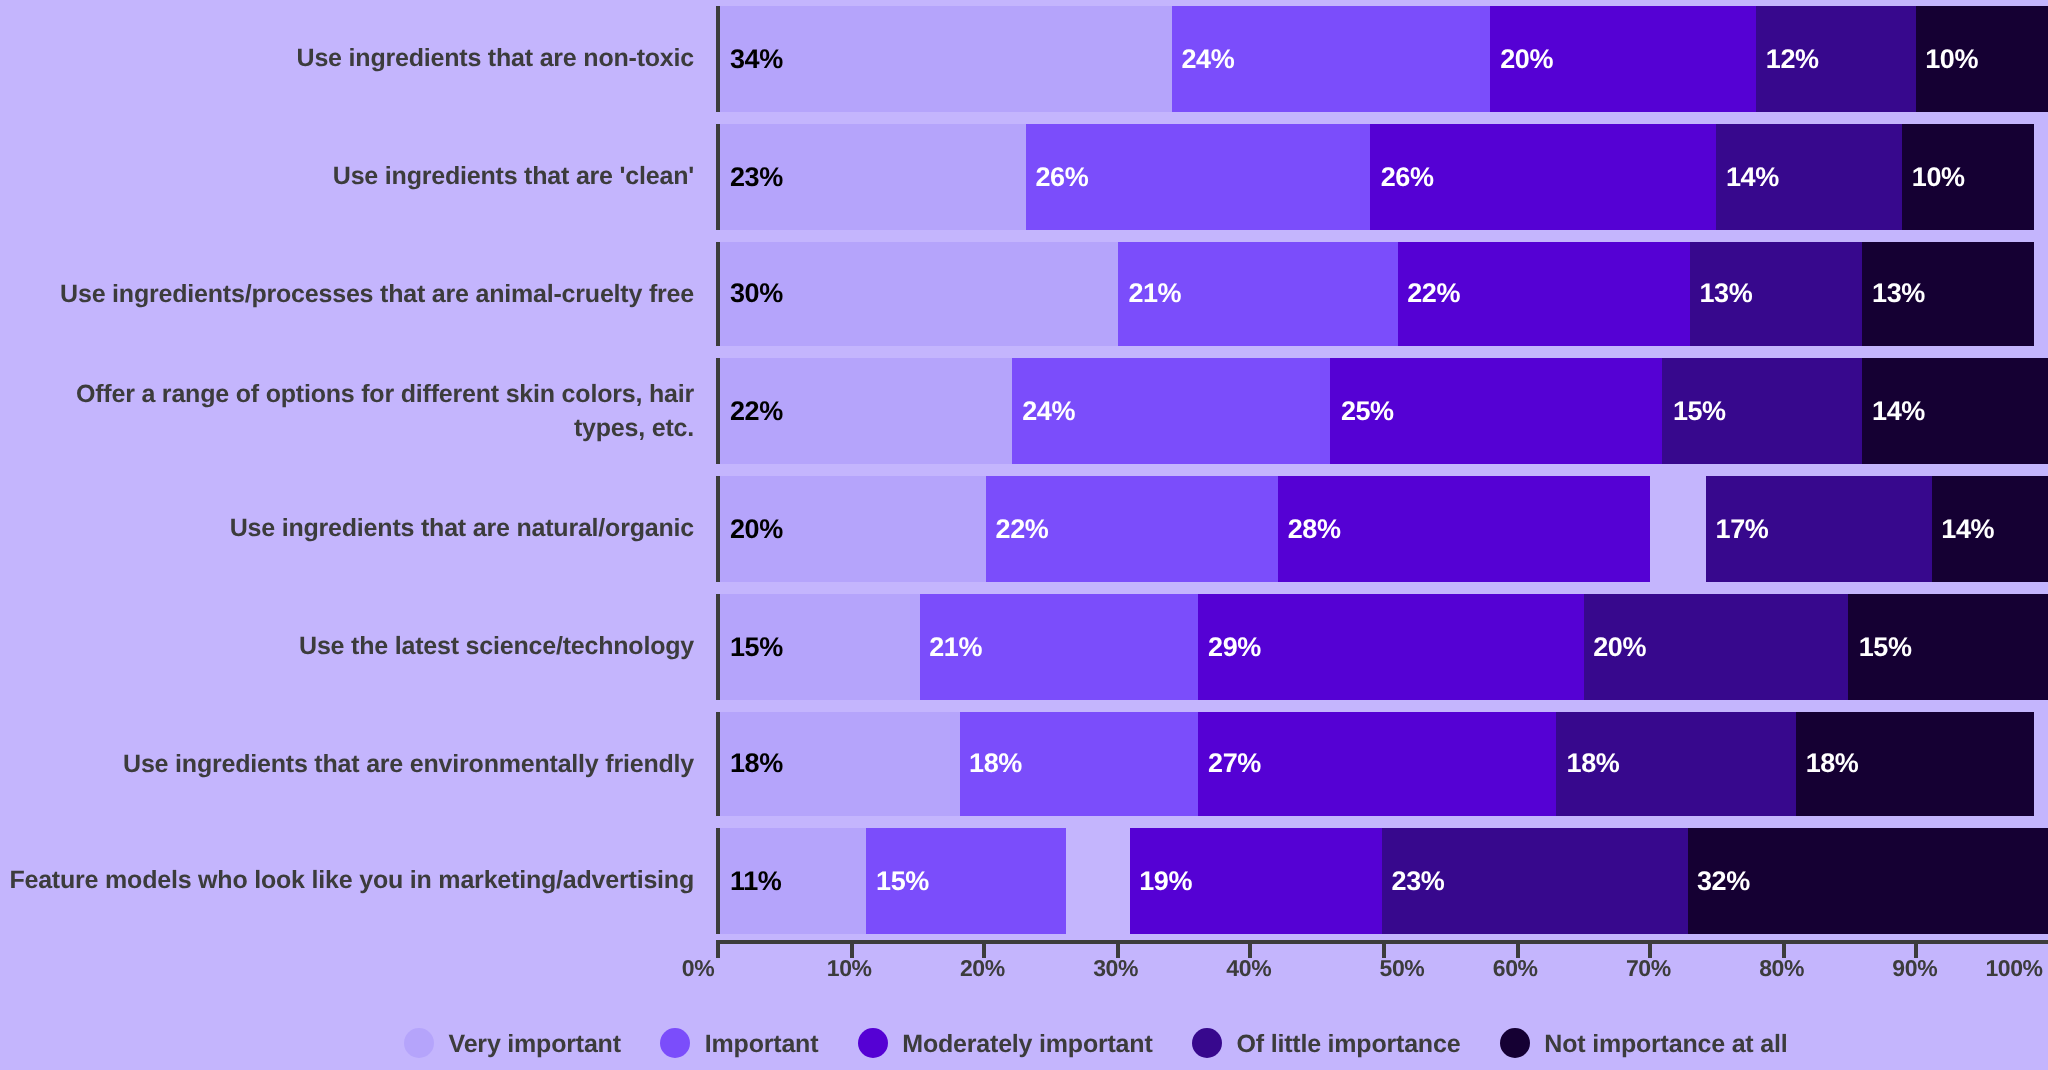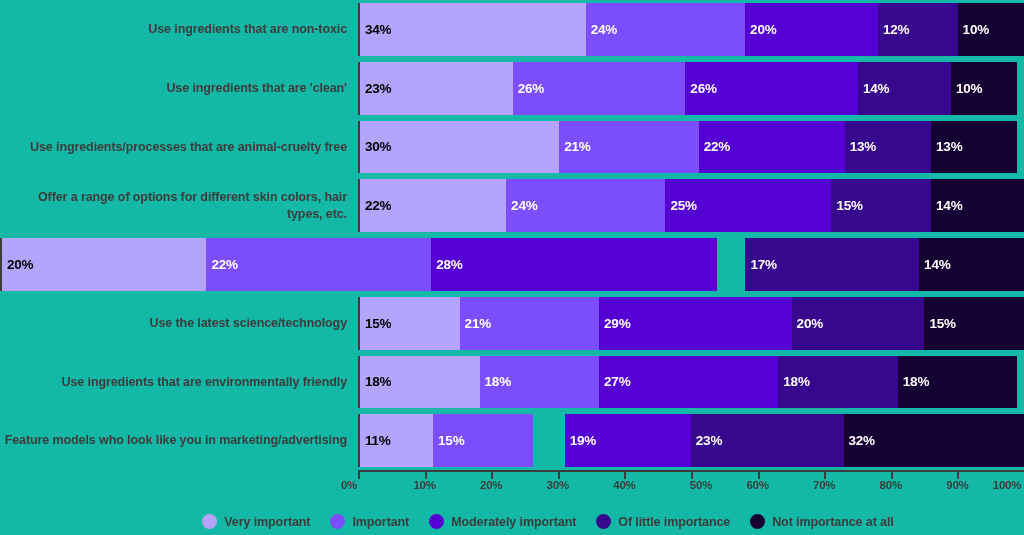--- a/index.html
+++ b/index.html
@@ -12,21 +12,21 @@
     height: 535px;
     overflow: hidden;
     font-family: "Liberation Sans", sans-serif;
     -webkit-font-smoothing: antialiased;
   }
 
   #chart-root {
     position: relative;
     width: 1024px;
     height: 535px;
-    background: #14b8a6;
+    background: #c4b5fd;
   }
 
   
   .plot-wrap {
     position: absolute;
     left: 0;
     top: 0;
     width: 1024px;
     height: 470px;
     display: flex;
@@ -232,20 +232,21 @@
           </div>
           <div class="seg s3" style="flex: 0 0 15%; background: rgb(55, 8, 141);">
             <span class="seg-val">15%</span>
           </div>
           <div class="seg s4" style="flex: 0 0 14%; background: rgb(21, 0, 51);">
             <span class="seg-val">14%</span>
           </div>
         </div>
       </div>
       <div class="bar-row">
+        <div class="row-label">Use ingredients that are natural/organic</div>
         <div class="row-track">
           <div class="seg s0" style="flex: 0 0 20%; background: rgb(181, 164, 251);">
             <span class="seg-val">20%</span>
           </div>
           <div class="seg s1" style="flex: 0 0 22%; background: rgb(123, 77, 251);">
             <span class="seg-val">22%</span>
           </div>
           <div class="seg s2" style="flex: 0 0 28%; background: rgb(85, 1, 212);">
             <span class="seg-val">28%</span>
           </div>

